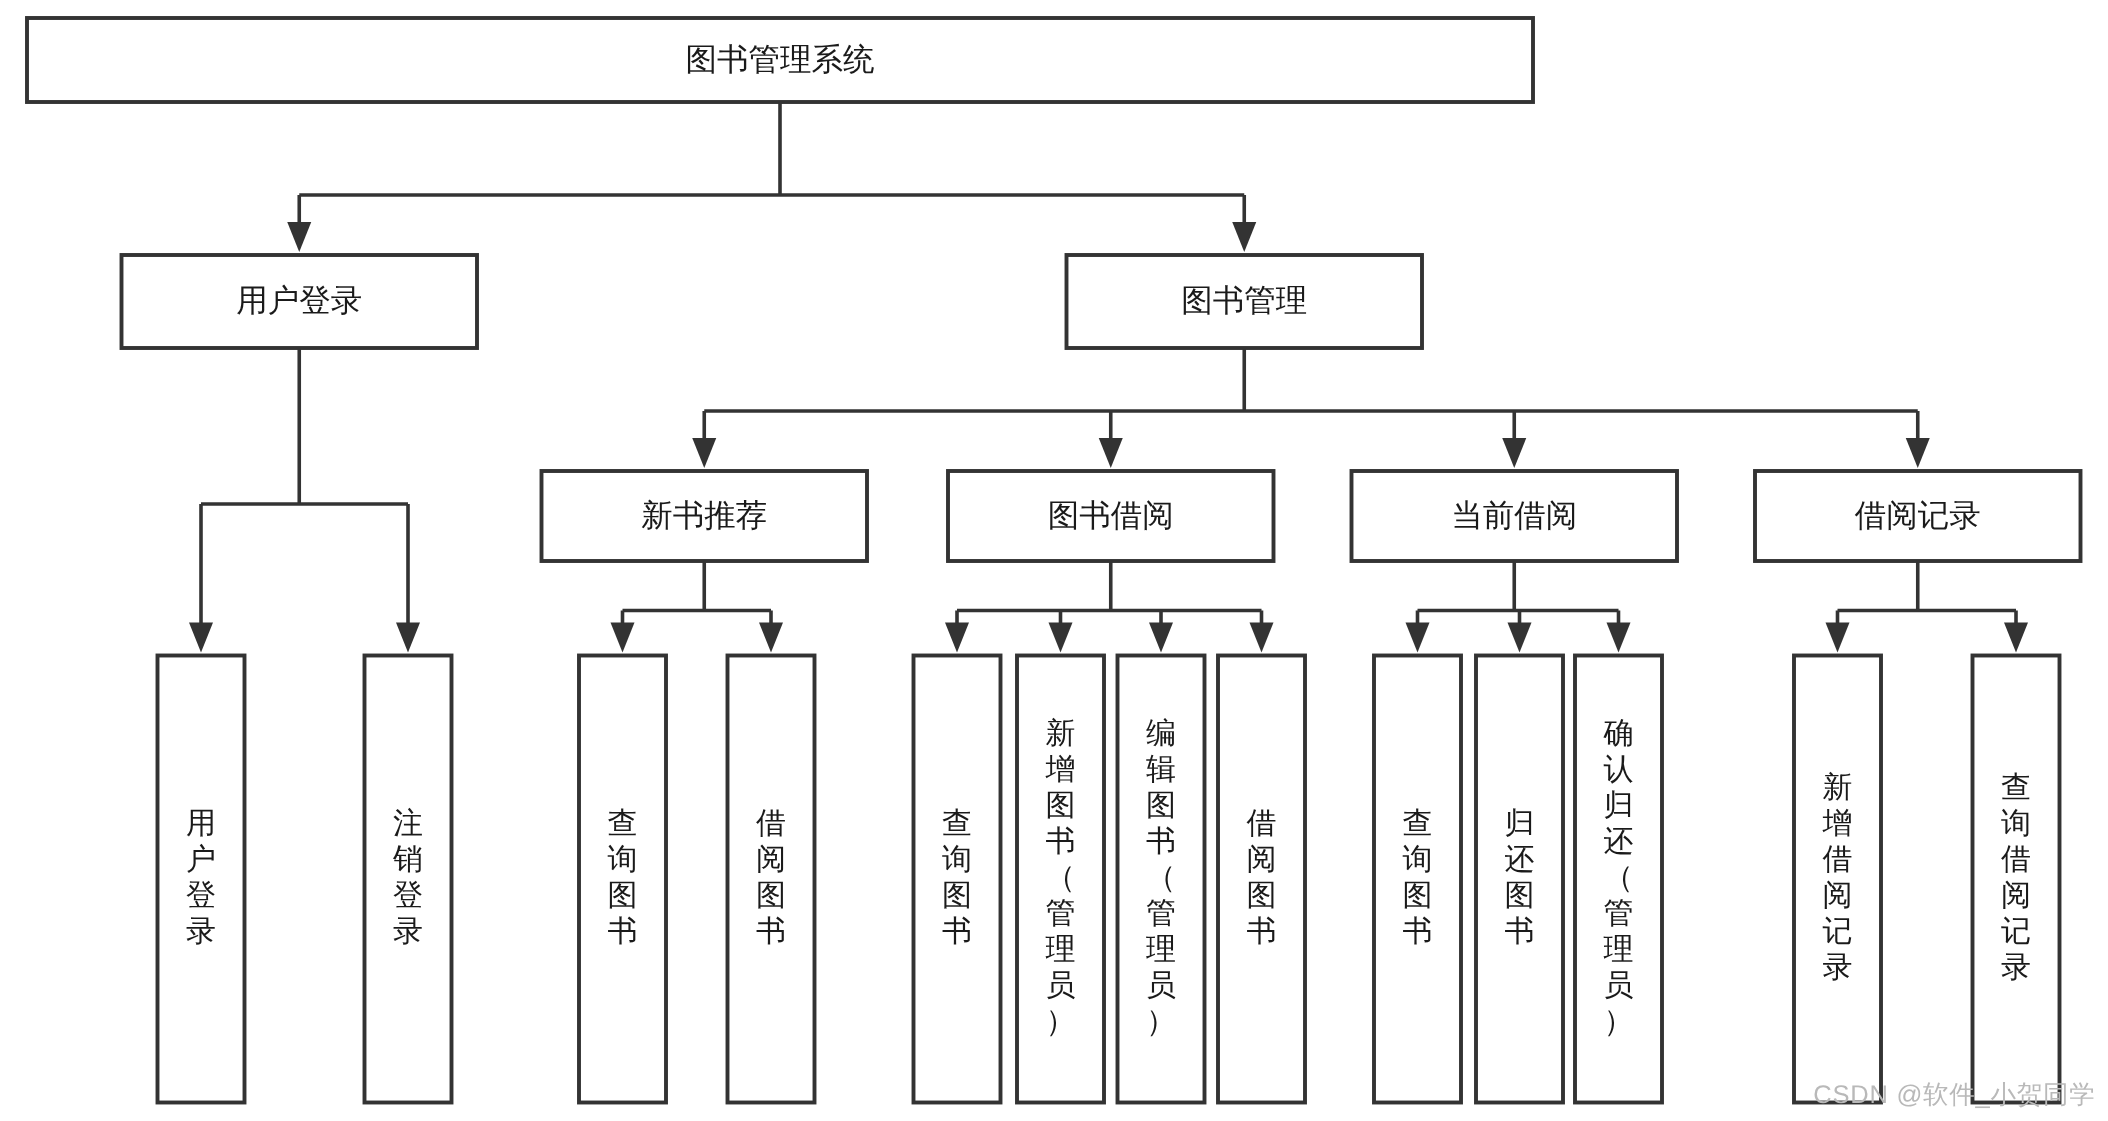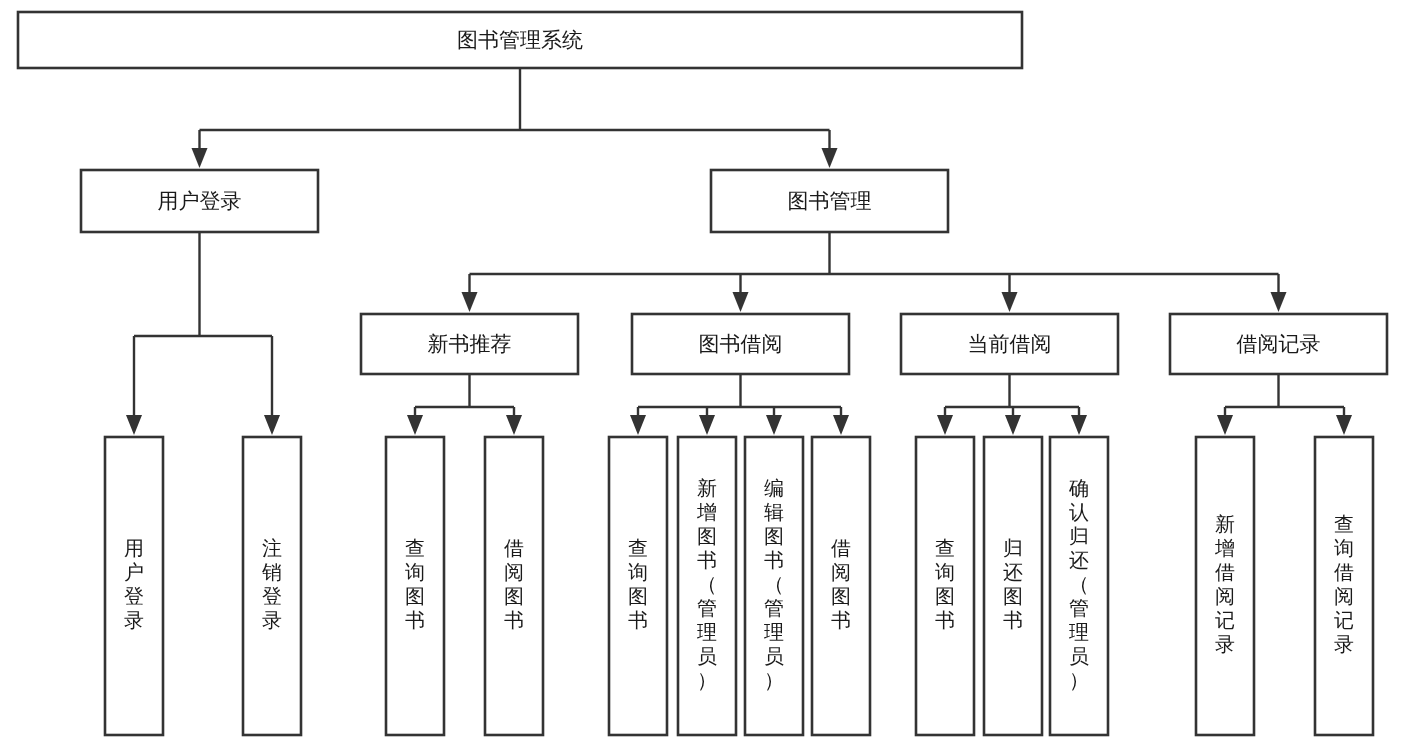--- a/index.html
+++ b/index.html
@@ -209,13 +209,14 @@
         <g>
           <rect x="1196" y="437" width="58" height="298" class="node-box"></rect>
           <text x="1225" class="node-label leaf"><tspan x="1225" y="526">新</tspan><tspan x="1225" y="550">增</tspan><tspan x="1225" y="574">借</tspan><tspan x="1225" y="598">阅</tspan><tspan x="1225" y="622">记</tspan><tspan x="1225" y="646">录</tspan></text>
         </g>
         <g>
           <rect x="1315" y="437" width="58" height="298" class="node-box"></rect>
           <text x="1344" class="node-label leaf"><tspan x="1344" y="526">查</tspan><tspan x="1344" y="550">询</tspan><tspan x="1344" y="574">借</tspan><tspan x="1344" y="598">阅</tspan><tspan x="1344" y="622">记</tspan><tspan x="1344" y="646">录</tspan></text>
         </g>
       </g>
     </svg>
+  <div class="watermark">CSDN @软件_小贺同学</div>
 </div>
 
 </body></html>

